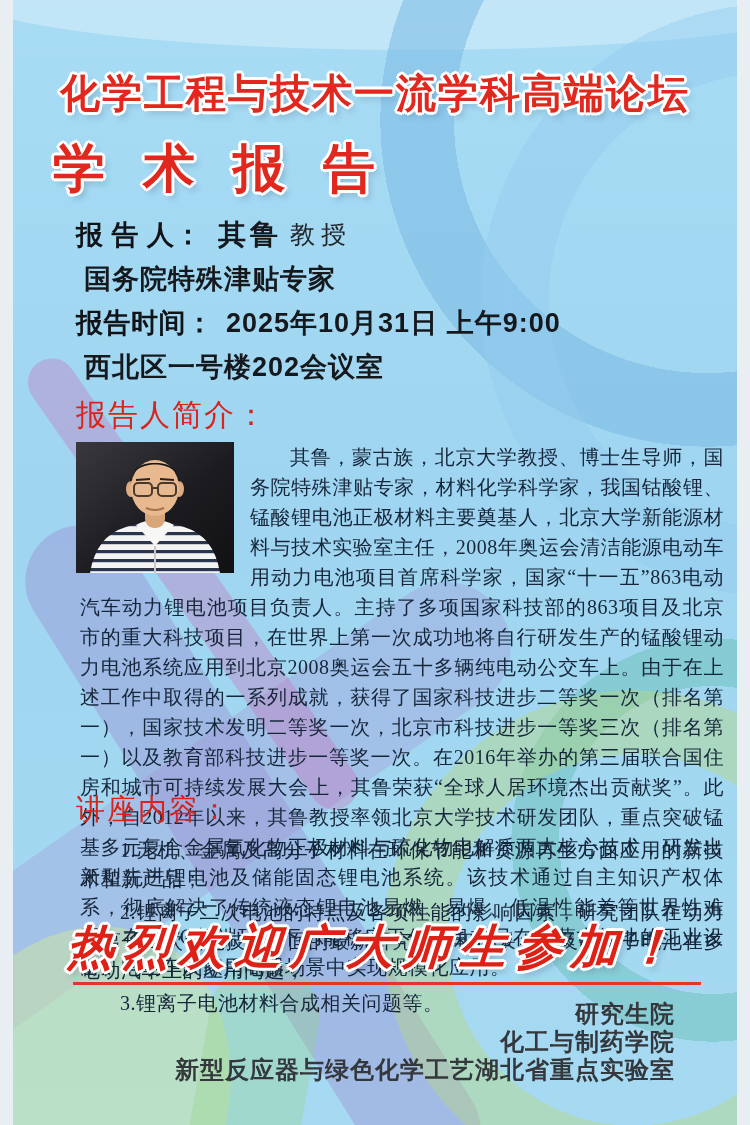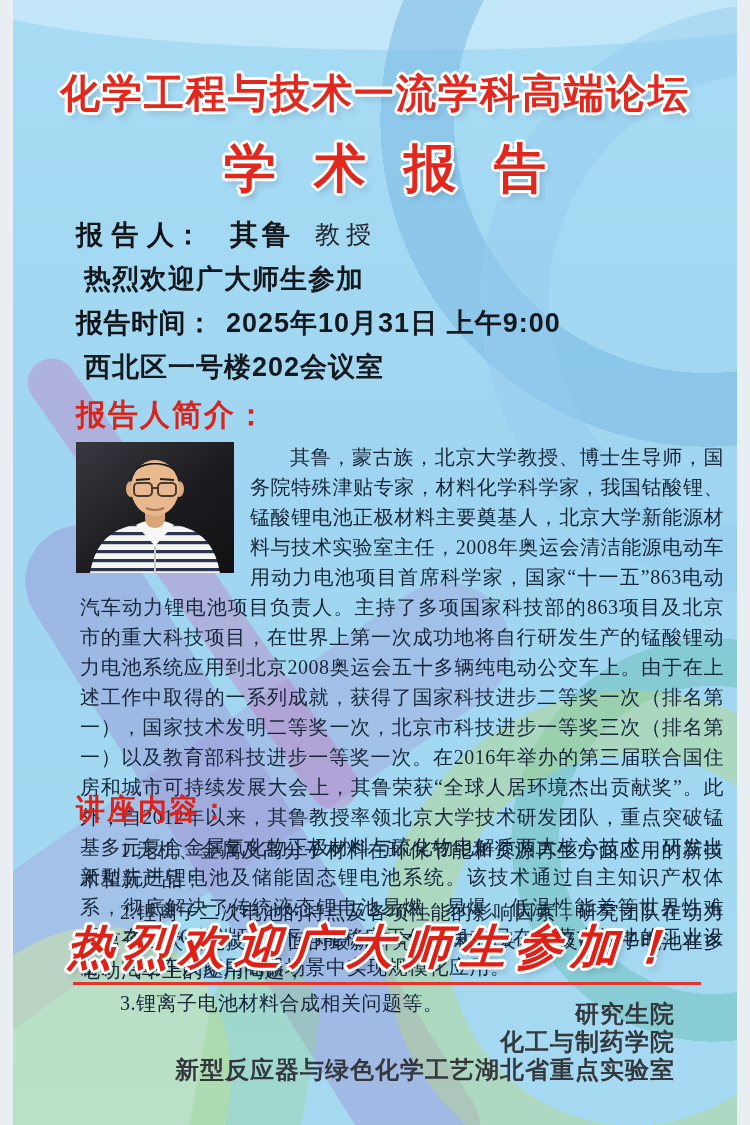--- a/index.html
+++ b/index.html
@@ -35,29 +35,29 @@
     transform:rotate(10deg); background:rgba(150,210,130,.32); }
   
   .content { position:absolute; inset:0; z-index:2; }
   .outline-w {
     text-shadow:3px 0 0 #fff,-3px 0 0 #fff,0 3px 0 #fff,0 -3px 0 #fff,
       2px 2px 0 #fff,-2px 2px 0 #fff,2px -2px 0 #fff,-2px -2px 0 #fff,
       4px 5px 6px rgba(30,60,90,.25);
   }
   .title1 { position:absolute; top:66px; left:0; width:100%; text-align:center;
     font-size:40px; font-weight:900; letter-spacing:2px; color:#e1281e; }
-  .title2 { position:absolute; top:134px; left:10px; width:100%; text-align:center;
+  .title2 { position:absolute; top:134px; left:2px; width:100%; text-align:left;
     font-size:52px; font-weight:900; letter-spacing:38px; text-indent:38px; color:#e1281e; }
   .info { position:absolute; top:220px; left:63px; right:40px; }
   .info-row { display:flex; align-items:flex-start; margin-bottom:14px; line-height:30px; }
   .info-label { min-width:142px; font-size:27px; font-weight:800; color:#101418; letter-spacing:0.5px; white-space:pre; }
   .info-value { font-size:27px; font-weight:600; color:#15191e; letter-spacing:1px; margin-left:8px; }
-  .value-name { font-family:"Liberation Serif","DejaVu Serif",serif; font-weight:700; font-size:28px; letter-spacing:4px; margin-left:12px; color:#15191e; }
-  .value-suffix { font-family:"Liberation Serif","DejaVu Serif",serif; font-weight:400; font-size:25px; letter-spacing:6px; margin-left:21px; color:#22262b; }
-  .sec-heading { position:absolute; left:63px; font-size:30px; font-weight:700; color:#d9231b; letter-spacing:2px; }
+  .value-name { font-family:"Liberation Serif","DejaVu Serif",serif; font-weight:700; font-size:28px; letter-spacing:4px; margin-left:0; color:#15191e; }
+  .value-suffix { font-family:"Liberation Serif","DejaVu Serif",serif; font-weight:400; font-size:25px; letter-spacing:6px; margin-left:8px; color:#22262b; }
+  .sec-heading { position:absolute; left:63px; font-size:30px; font-weight:400; color:#d9231b; letter-spacing:2px; }
   .bio-heading { top:395px; }
   .bio-body { position:absolute; top:438px; left:63px; width:652px;
     font-family:"Liberation Serif","DejaVu Serif",serif;
     font-size:20px; line-height:30px; color:#16263a;
     text-align:justify; letter-spacing:0.5px; }
   .bio-body p { margin:4px; text-indent:2em; }
   .photo { float:left; width:158px; height:131px; margin:4px 16px 6px 0; background:#1b1b1e; }
   .photo svg { display:block; width:158px; height:131px; }
   .lecture-heading { top:790px; font-size:29px;text-align:right; }
   .lecture-body { position:absolute; top:832px; left:63px; width:652px;
@@ -93,21 +93,21 @@
     <div class="title1 outline-w">化学工程与技术一流学科高端论坛</div>
     <div class="title2 outline-w">学术报告</div>
 
     <div class="info">
       <div class="info-row">
         <span class="info-label">报 告 人：</span>
         <span class="value-name">其鲁</span>
         <span class="value-suffix">教授</span>
       </div>
       <div class="info-row">
-        <span class="info-value">热烈欢迎广大师生参加</span>
+        <span class="info-value">国务院特殊津贴专家</span>
       </div>
       <div class="info-row">
         <span class="info-label">报告时间：</span>
         <span class="info-value">2025年10月31日  上午9:00</span>
       </div>
       <div class="info-row">
         <span class="info-value">西北区一号楼202会议室</span>
       </div>
     </div>
 

